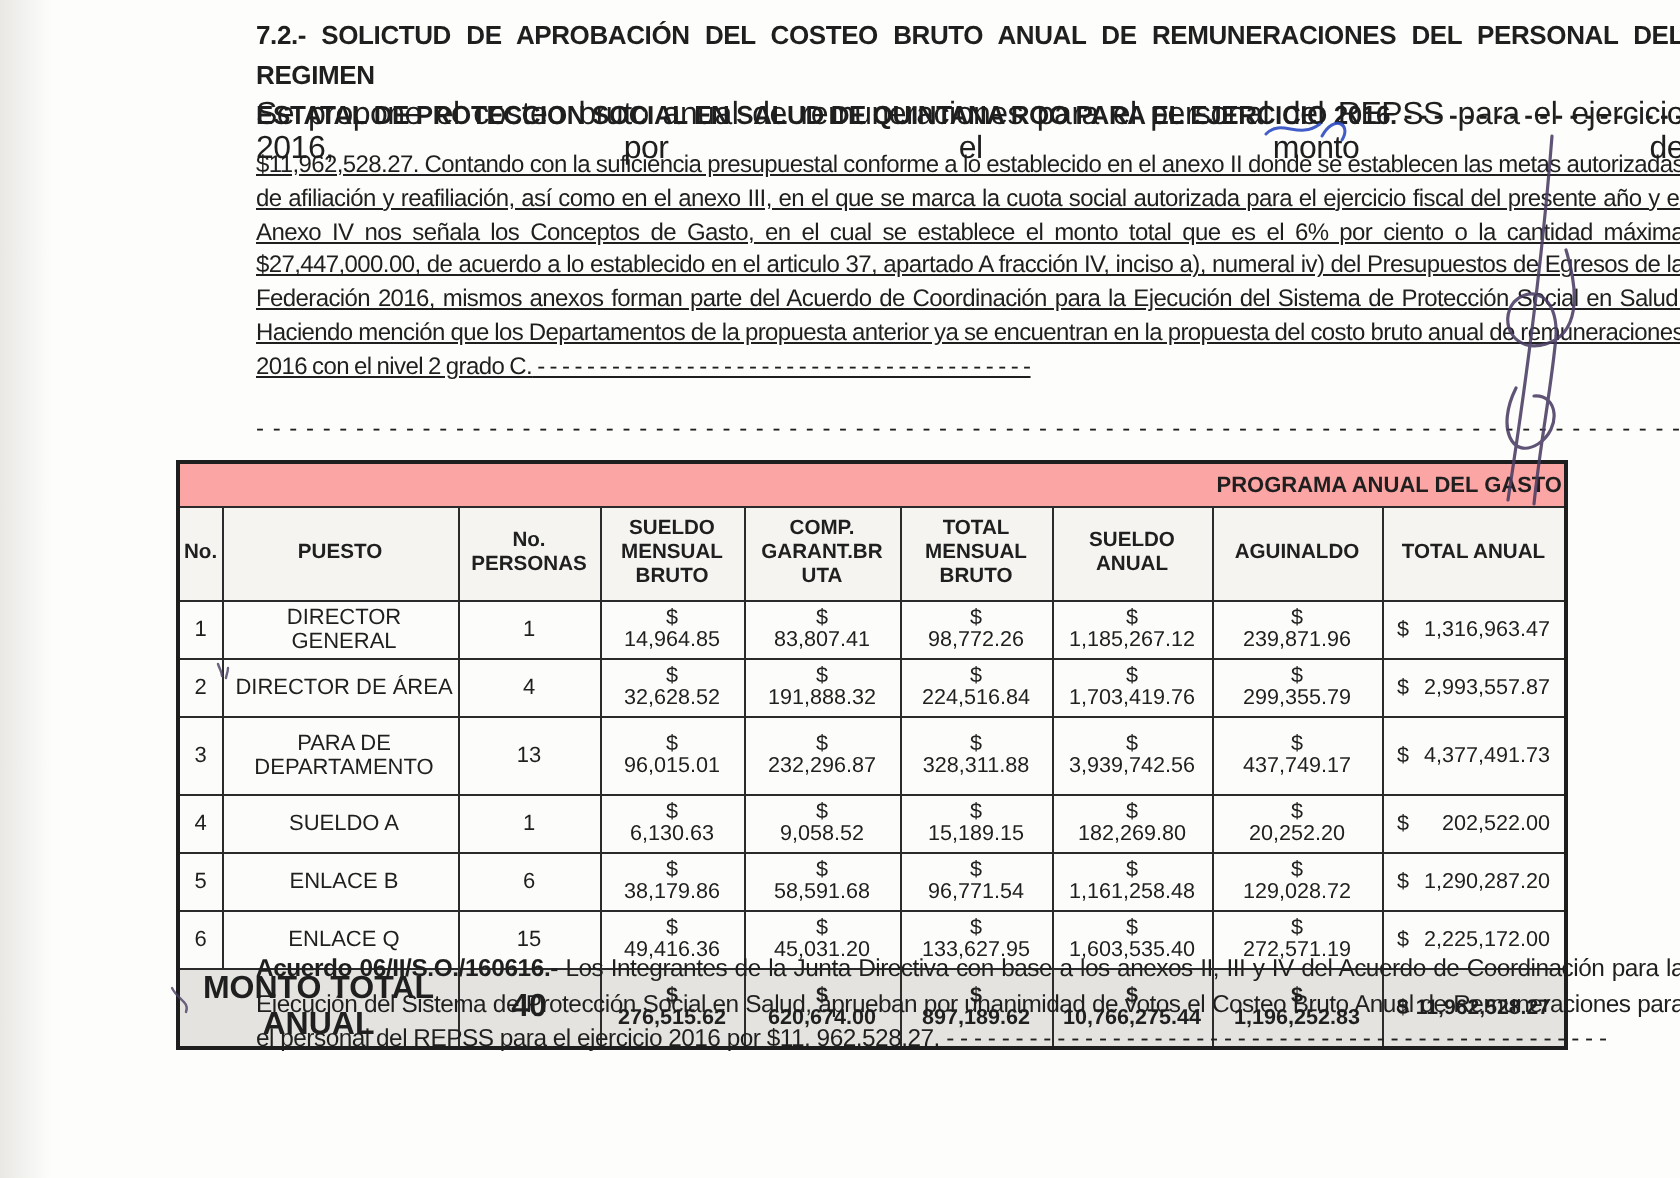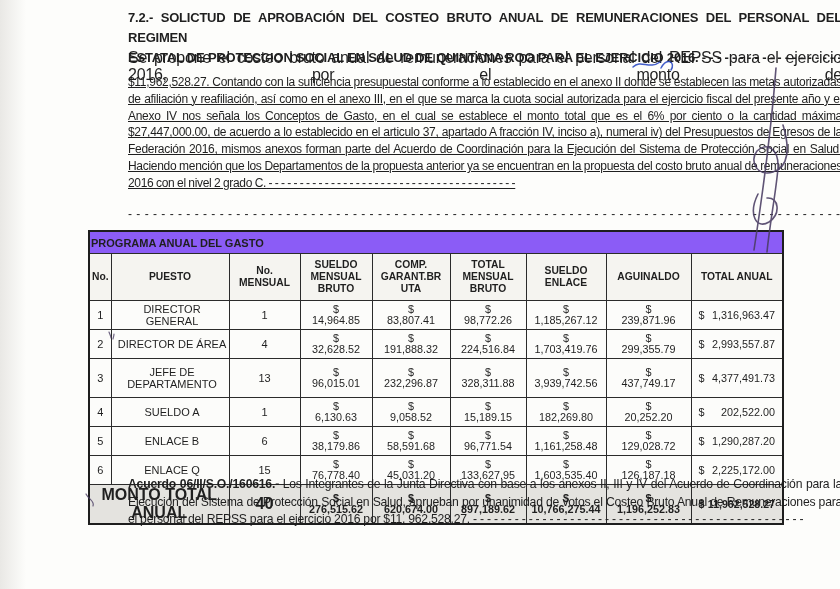--- a/index.html
+++ b/index.html
@@ -17,21 +17,21 @@
   .para2{top:74px;font-size:12px;line-height:16.8px;text-align:justify;letter-spacing:-0.3px;word-spacing:-0.5px;text-decoration:underline;}
   .sep{top:207px;font-size:12px;white-space:nowrap;overflow:hidden;letter-spacing:0.5px;}
   .acuerdo{top:476px;font-size:12.2px;line-height:17.5px;text-align:justify;letter-spacing:-0.25px;}
   .acuerdo b{letter-spacing:-0.2px;}
   .dash{white-space:nowrap;}
 
   .tblwrap{position:absolute;left:88px;top:230px;}
   table.doc{border-collapse:collapse;table-layout:fixed;width:694px;background:#fcfcfa;}
   table.doc td,table.doc th{border:1px solid #2b2b2b;overflow:hidden;}
   table.doc{border:2px solid #1e1e1e;}
-  .tbl-title{height:19px;font-weight:bold;font-size:11px;text-align:left;background:#8b5cf6;}
+  .tbl-title{height:19px;font-weight:bold;font-size:11px;text-align:right;background:#fca5a5;}
   tr.hdr td{height:44px;font-weight:bold;font-size:10.3px;line-height:12px;text-align:center;
     background:#f5f4f0;padding:1px 2px;vertical-align:middle;}
   tr.r td{height:26px;font-size:11px;vertical-align:middle;text-align:center;}
   tr.r3 td{height:36px;}
   td.puesto{text-align:left;padding-left:5px;font-size:10.8px;line-height:12px;}
   .m2{font-size:10.8px;line-height:11.5px;text-align:center;}
   .mrow{display:flex;justify-content:space-between;align-items:center;
     padding:0 6px;font-size:10.8px;}
   tr.total td{height:29px;background:#e4e3df;font-weight:bold;vertical-align:middle;text-align:center;}
   tr.total .m2{font-weight:bold;}
@@ -68,25 +68,25 @@
           <col style="width:85px">
           <col style="width:92px">
       </colgroup>
       <tbody>
           <tr>
         <td class="tbl-title" colspan="9">PROGRAMA ANUAL DEL GASTO</td>
       </tr>
       <tr class="hdr">
         <td>No.</td>
         <td>PUESTO</td>
-        <td>No. MENSUAL</td>
+        <td>No. PERSONAS</td>
         <td>SUELDO MENSUAL BRUTO</td>
         <td>COMP. GARANT.BR UTA</td>
         <td>TOTAL MENSUAL BRUTO</td>
-        <td>SUELDO ENLACE</td>
+        <td>SUELDO ANUAL</td>
         <td>AGUINALDO</td>
         <td>TOTAL ANUAL</td>
       </tr>
 
       <tr class="r">
         <td>1</td>
         <td class="puesto">DIRECTOR GENERAL</td>
         <td>1</td>
         <td>
               <div class="m2">
@@ -163,21 +163,21 @@
         <td>
               <div class="mrow">
                 <span>$</span>
                 <span>2,993,557.87</span>
               </div>
             </td>
       </tr>
 
       <tr class="r r3">
         <td>3</td>
-        <td class="puesto">JEFE DE DEPARTAMENTO</td>
+        <td class="puesto">PARA DE DEPARTAMENTO</td>
         <td>13</td>
         <td>
               <div class="m2">
                 <div>$</div>
                 <div>96,015.01</div>
               </div>
             </td>
         <td>
               <div class="m2">
                 <div>$</div>
@@ -294,21 +294,21 @@
             </td>
       </tr>
 
       <tr class="r">
         <td>6</td>
         <td class="puesto">ENLACE Q</td>
         <td>15</td>
         <td>
               <div class="m2">
                 <div>$</div>
-                <div>76,778.40</div>
+                <div>49,416.36</div>
               </div>
             </td>
         <td>
               <div class="m2">
                 <div>$</div>
                 <div>45,031.20</div>
               </div>
             </td>
         <td>
               <div class="m2">
@@ -318,21 +318,21 @@
             </td>
         <td>
               <div class="m2">
                 <div>$</div>
                 <div>1,603,535.40</div>
               </div>
             </td>
         <td>
               <div class="m2">
                 <div>$</div>
-                <div>126,187.18</div>
+                <div>272,571.19</div>
               </div>
             </td>
         <td>
               <div class="mrow">
                 <span>$</span>
                 <span>2,225,172.00</span>
               </div>
             </td>
       </tr>
 

